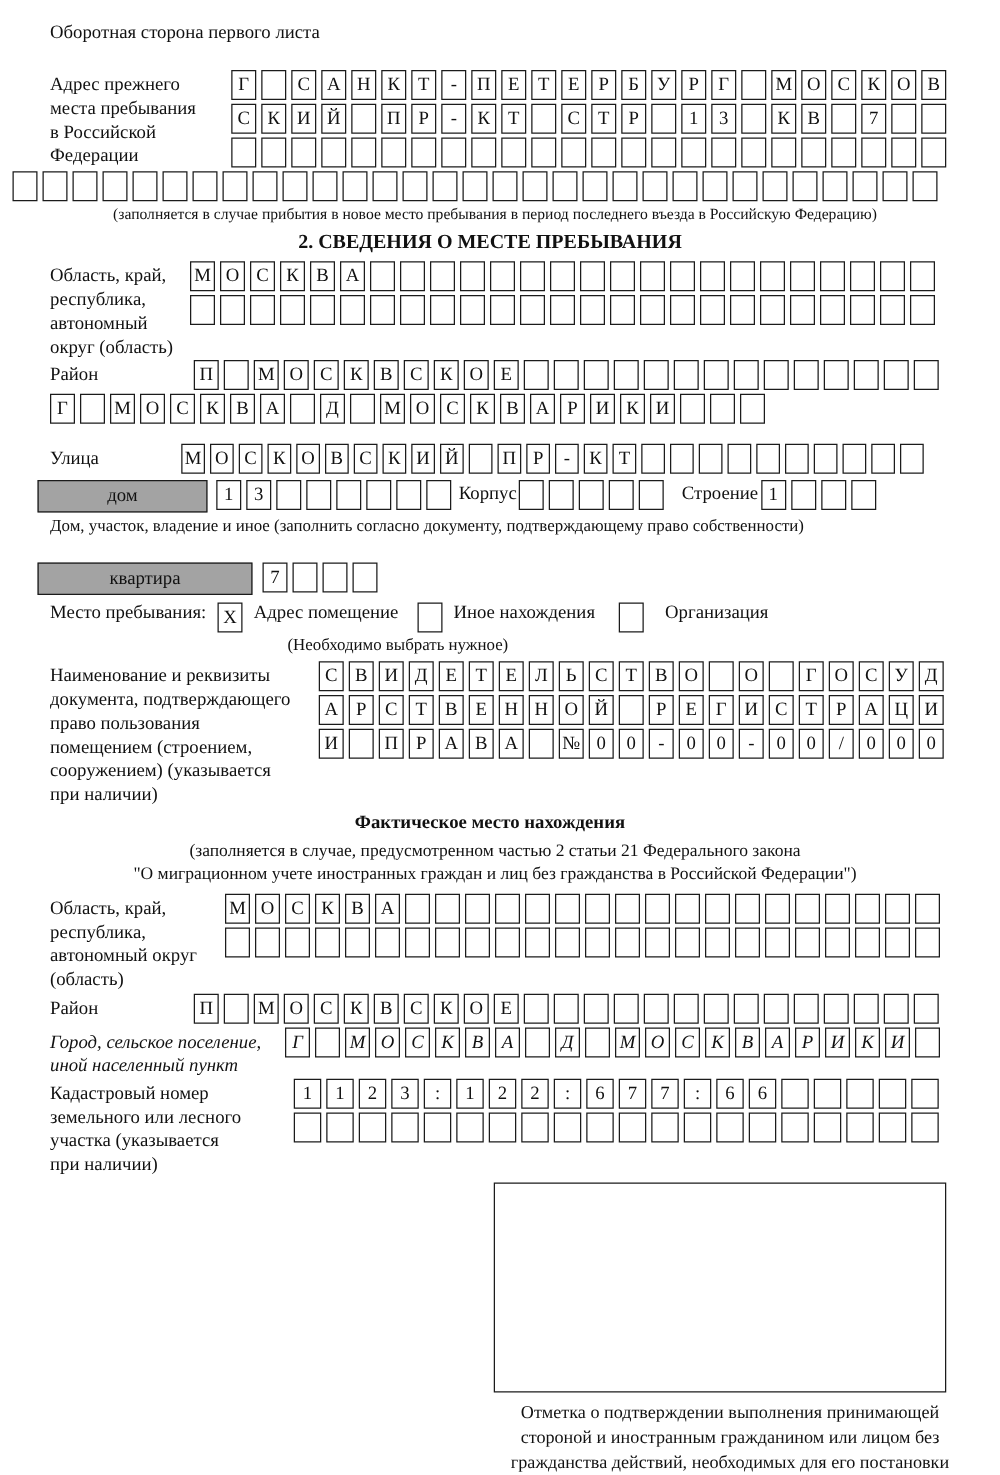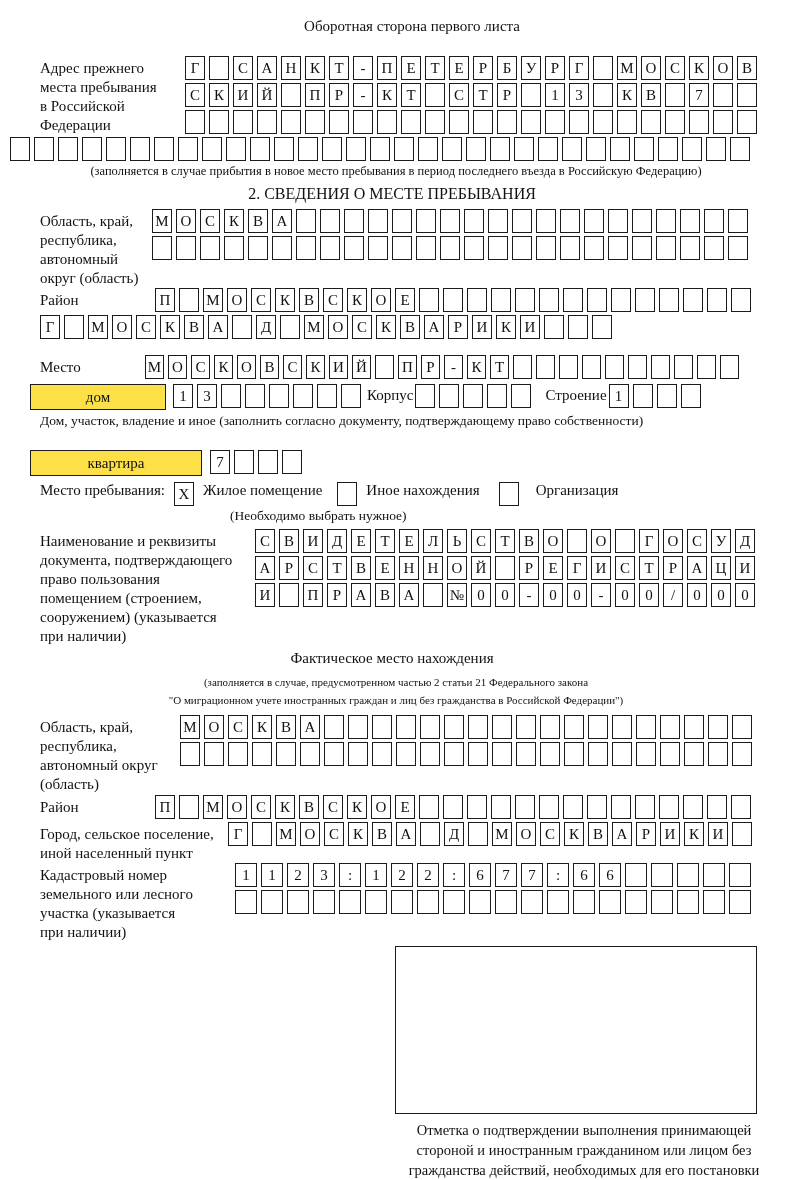--- a/index.html
+++ b/index.html
@@ -1,33 +1,33 @@
 <!DOCTYPE html>
 <html><head>
 <meta charset="utf-8">
 <style>
   html,body{margin:0;padding:0;background:#ffffff;}
   body{width:800px;height:1180px;overflow:hidden;position:relative;
        font-family:"Liberation Serif","DejaVu Serif",serif;color:#111;}
   .page{padding:18px 0 0 40px;width:760px;}
-  .header-note{text-align:center;padding-right:16px;font-size:15px;height:18px;}
+  .header-note{text-align:left;padding-right:16px;font-size:15px;height:18px;}
   .lbl{font-size:15px;line-height:19px;white-space:pre-line;flex:none;padding-top:3px;}
   .grp{display:flex;align-items:flex-start;}
   .cellcol{display:flex;flex-direction:column;}
   .cellrow{display:flex;gap:4px;margin-bottom:3px;}
   .cell{width:20px;height:24px;border:1.8px solid #1b1b1b;box-sizing:border-box;
         display:flex;align-items:center;justify-content:center;
         font-size:15px;flex:none;background:#fff;}
   .cell.narrow{width:19px;}
   .cell.wide{width:22px;}
   .note{font-size:12.5px;height:17px;}
   .center{text-align:center;}
-  .sec-title{font-weight:normal;font-size:16px;text-align:center;margin:4px 56px 6px 0;}
+  .sec-title{font-weight:bold;font-size:16px;text-align:center;margin:4px 56px 6px 0;}
   .labelbox{border:1.8px solid #1b1b1b;height:26px;box-sizing:border-box;display:flex;
-            align-items:center;justify-content:center;font-size:15px;flex:none;background:#fde047;}
+            align-items:center;justify-content:center;font-size:15px;flex:none;background:#a3a3a3;}
   .inlinetext{font-size:15px;padding:3px 2px 0 2px;flex:none;}
   .hrow{display:flex;align-items:flex-start;margin-left:-10px;}
   .stay{display:flex;align-items:flex-start;gap:9px;font-size:15px;margin-top:6px;}
   .cbox{width:20px;height:24px;border:1.8px solid #1b1b1b;box-sizing:border-box;flex:none;
         display:flex;align-items:center;justify-content:center;font-size:15px;background:#fff;}
   .pre{white-space:pre-line;}
   .stamp-box{margin:4px 0 0 355px;width:362px;height:168px;border:1.8px solid #1b1b1b;
              box-sizing:border-box;background:#fff;}
   .stamp-caption{margin:6px 0 0 338px;width:412px;font-size:14.5px;line-height:20px;
                  text-align:center;white-space:pre-line;}
@@ -282,21 +282,21 @@
         <span class="cell">И</span>
         <span class="cell">К</span>
         <span class="cell">И</span>
         <span class="cell"></span>
         <span class="cell"></span>
         <span class="cell"></span>
       </div>
   </div>
 
   <div class="grp">
-    <div class="lbl" style="width:105px;">Место</div>
+    <div class="lbl" style="width:105px;">Улица</div>
     <div class="cellrow street-cells">
         <span class="cell narrow">М</span>
         <span class="cell narrow">О</span>
         <span class="cell narrow">С</span>
         <span class="cell narrow">К</span>
         <span class="cell narrow">О</span>
         <span class="cell narrow">В</span>
         <span class="cell narrow">С</span>
         <span class="cell narrow">К</span>
         <span class="cell narrow">И</span>
@@ -356,21 +356,21 @@
         <span class="cell">7</span>
         <span class="cell"></span>
         <span class="cell"></span>
         <span class="cell"></span>
       </div>
   </div>
 
   <div class="stay">
     <span>Место пребывания:</span>
     <span class="cbox">X</span>
-    <span>Жилое помещение</span>
+    <span>Адрес помещение</span>
     <span class="cbox" style="margin-left:6px;"></span>
     <span>Иное нахождения</span>
     <span class="cbox" style="margin-left:10px;"></span>
     <span style="margin-left:8px;">Организация</span>
   </div>
   <div class="note" style="font-size:13.5px;margin:2px 0 0 190px;">(Необходимо выбрать нужное)</div>
 
   <div class="grp" style="margin-top:4px;min-height:114px;">
     <div class="lbl" style="width:215px;">Наименование и реквизиты
 документа, подтверждающего
@@ -445,21 +445,21 @@
           <span class="cell">0</span>
           <span class="cell">/</span>
           <span class="cell">0</span>
           <span class="cell">0</span>
           <span class="cell">0</span>
         </div>
     </div>
   </div>
 
   <div class="sec-title" style="font-size:15px;">Фактическое место нахождения</div>
-  <div class="note center pre" style="height:auto;font-size:11px;line-height:18px;margin-right:48px;">(заполняется в случае, предусмотренном частью 2 статьи 21 Федерального закона
+  <div class="note center pre" style="height:auto;font-size:14px;line-height:18px;margin-right:48px;">(заполняется в случае, предусмотренном частью 2 статьи 21 Федерального закона
 "О миграционном учете иностранных граждан и лиц без гражданства в Российской Федерации")</div>
 
   <div class="grp" style="margin-top:6px;min-height:80px;">
     <div class="lbl" style="width:140px;">Область, край,
 республика,
 автономный округ
 (область)</div>
     <div class="cellcol">
       <div class="cellrow">
           <span class="cell">М</span>
@@ -540,21 +540,21 @@
         <span class="cell"></span>
         <span class="cell"></span>
         <span class="cell"></span>
         <span class="cell"></span>
         <span class="cell"></span>
         <span class="cell"></span>
         <span class="cell"></span>
       </div>
   </div>
 
-  <div class="grp" style="min-height:40px;">
+  <div class="grp" style="min-height:40px;font-style:italic;">
     <div class="lbl" style="width:188px;">Город, сельское поселение,
 иной населенный пункт</div>
     <div class="cellrow">
         <span class="cell">Г</span>
         <span class="cell"></span>
         <span class="cell">М</span>
         <span class="cell">О</span>
         <span class="cell">С</span>
         <span class="cell">К</span>
         <span class="cell">В</span>

